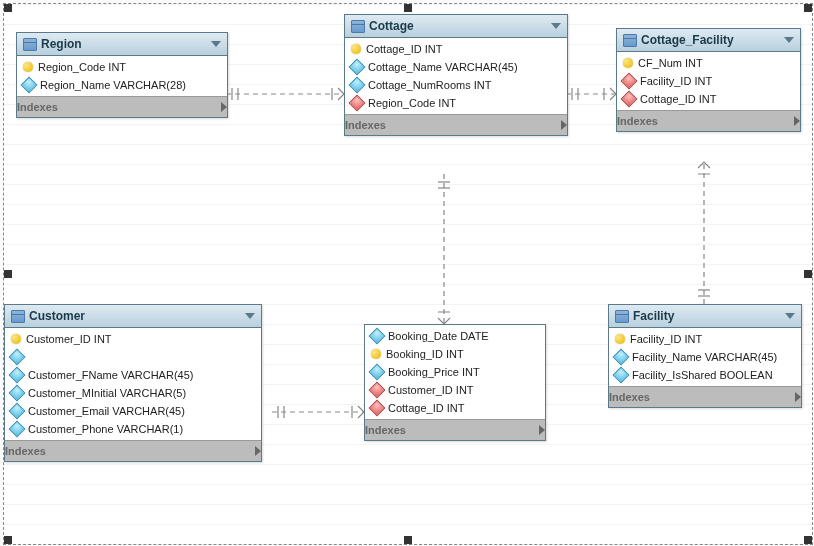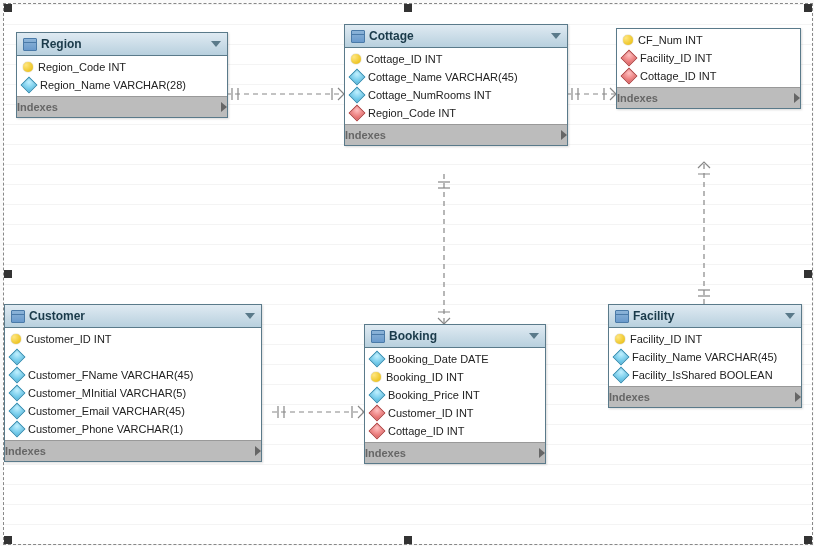--- a/index.html
+++ b/index.html
@@ -85,21 +85,21 @@
           <span class="ico ico-attr"></span>
           <span>Region_Name VARCHAR(28)</span>
         </div>
     </div>
     <div class="entity-footer">
         <span>Indexes</span>
         <span class="arrow-right"></span>
       </div>
   </div>
 
-  <div class="entity" style="left:340px;top:20px;width:222px">
+  <div class="entity" style="left:340px;top:10px;width:222px">
     <div class="entity-header">
       <span class="hl">
           <span class="ico-tbl"></span>
           <span>Cottage</span>
         </span>
       <span class="arrow-down"></span>
     </div>
     <div class="entity-body">
       <div class="col">
           <span class="ico ico-key"></span>
@@ -118,20 +118,27 @@
           <span>Region_Code INT</span>
         </div>
     </div>
     <div class="entity-footer">
         <span>Indexes</span>
         <span class="arrow-right"></span>
       </div>
   </div>
 
   <div class="entity" style="left:612px;top:24px;width:183px">
+    <div class="entity-header">
+      <span class="hl">
+          <span class="ico-tbl"></span>
+          <span>Cottage_Facility</span>
+        </span>
+      <span class="arrow-down"></span>
+    </div>
     <div class="entity-body">
       <div class="col">
           <span class="ico ico-key"></span>
           <span>CF_Num INT</span>
         </div>
       <div class="col">
           <span class="ico ico-fk"></span>
           <span>Facility_ID INT</span>
         </div>
       <div class="col">
@@ -178,27 +185,20 @@
           <span>Customer_Phone VARCHAR(1)</span>
         </div>
     </div>
     <div class="entity-footer">
         <span>Indexes</span>
         <span class="arrow-right"></span>
       </div>
   </div>
 
   <div class="entity" style="left:360px;top:320px;width:180px">
-    <div class="entity-header">
-      <span class="hl">
-          <span class="ico-tbl"></span>
-          <span>Booking</span>
-        </span>
-      <span class="arrow-down"></span>
-    </div>
     <div class="entity-body">
       <div class="col">
           <span class="ico ico-attr"></span>
           <span>Booking_Date DATE</span>
         </div>
       <div class="col">
           <span class="ico ico-key"></span>
           <span>Booking_ID INT</span>
         </div>
       <div class="col">

